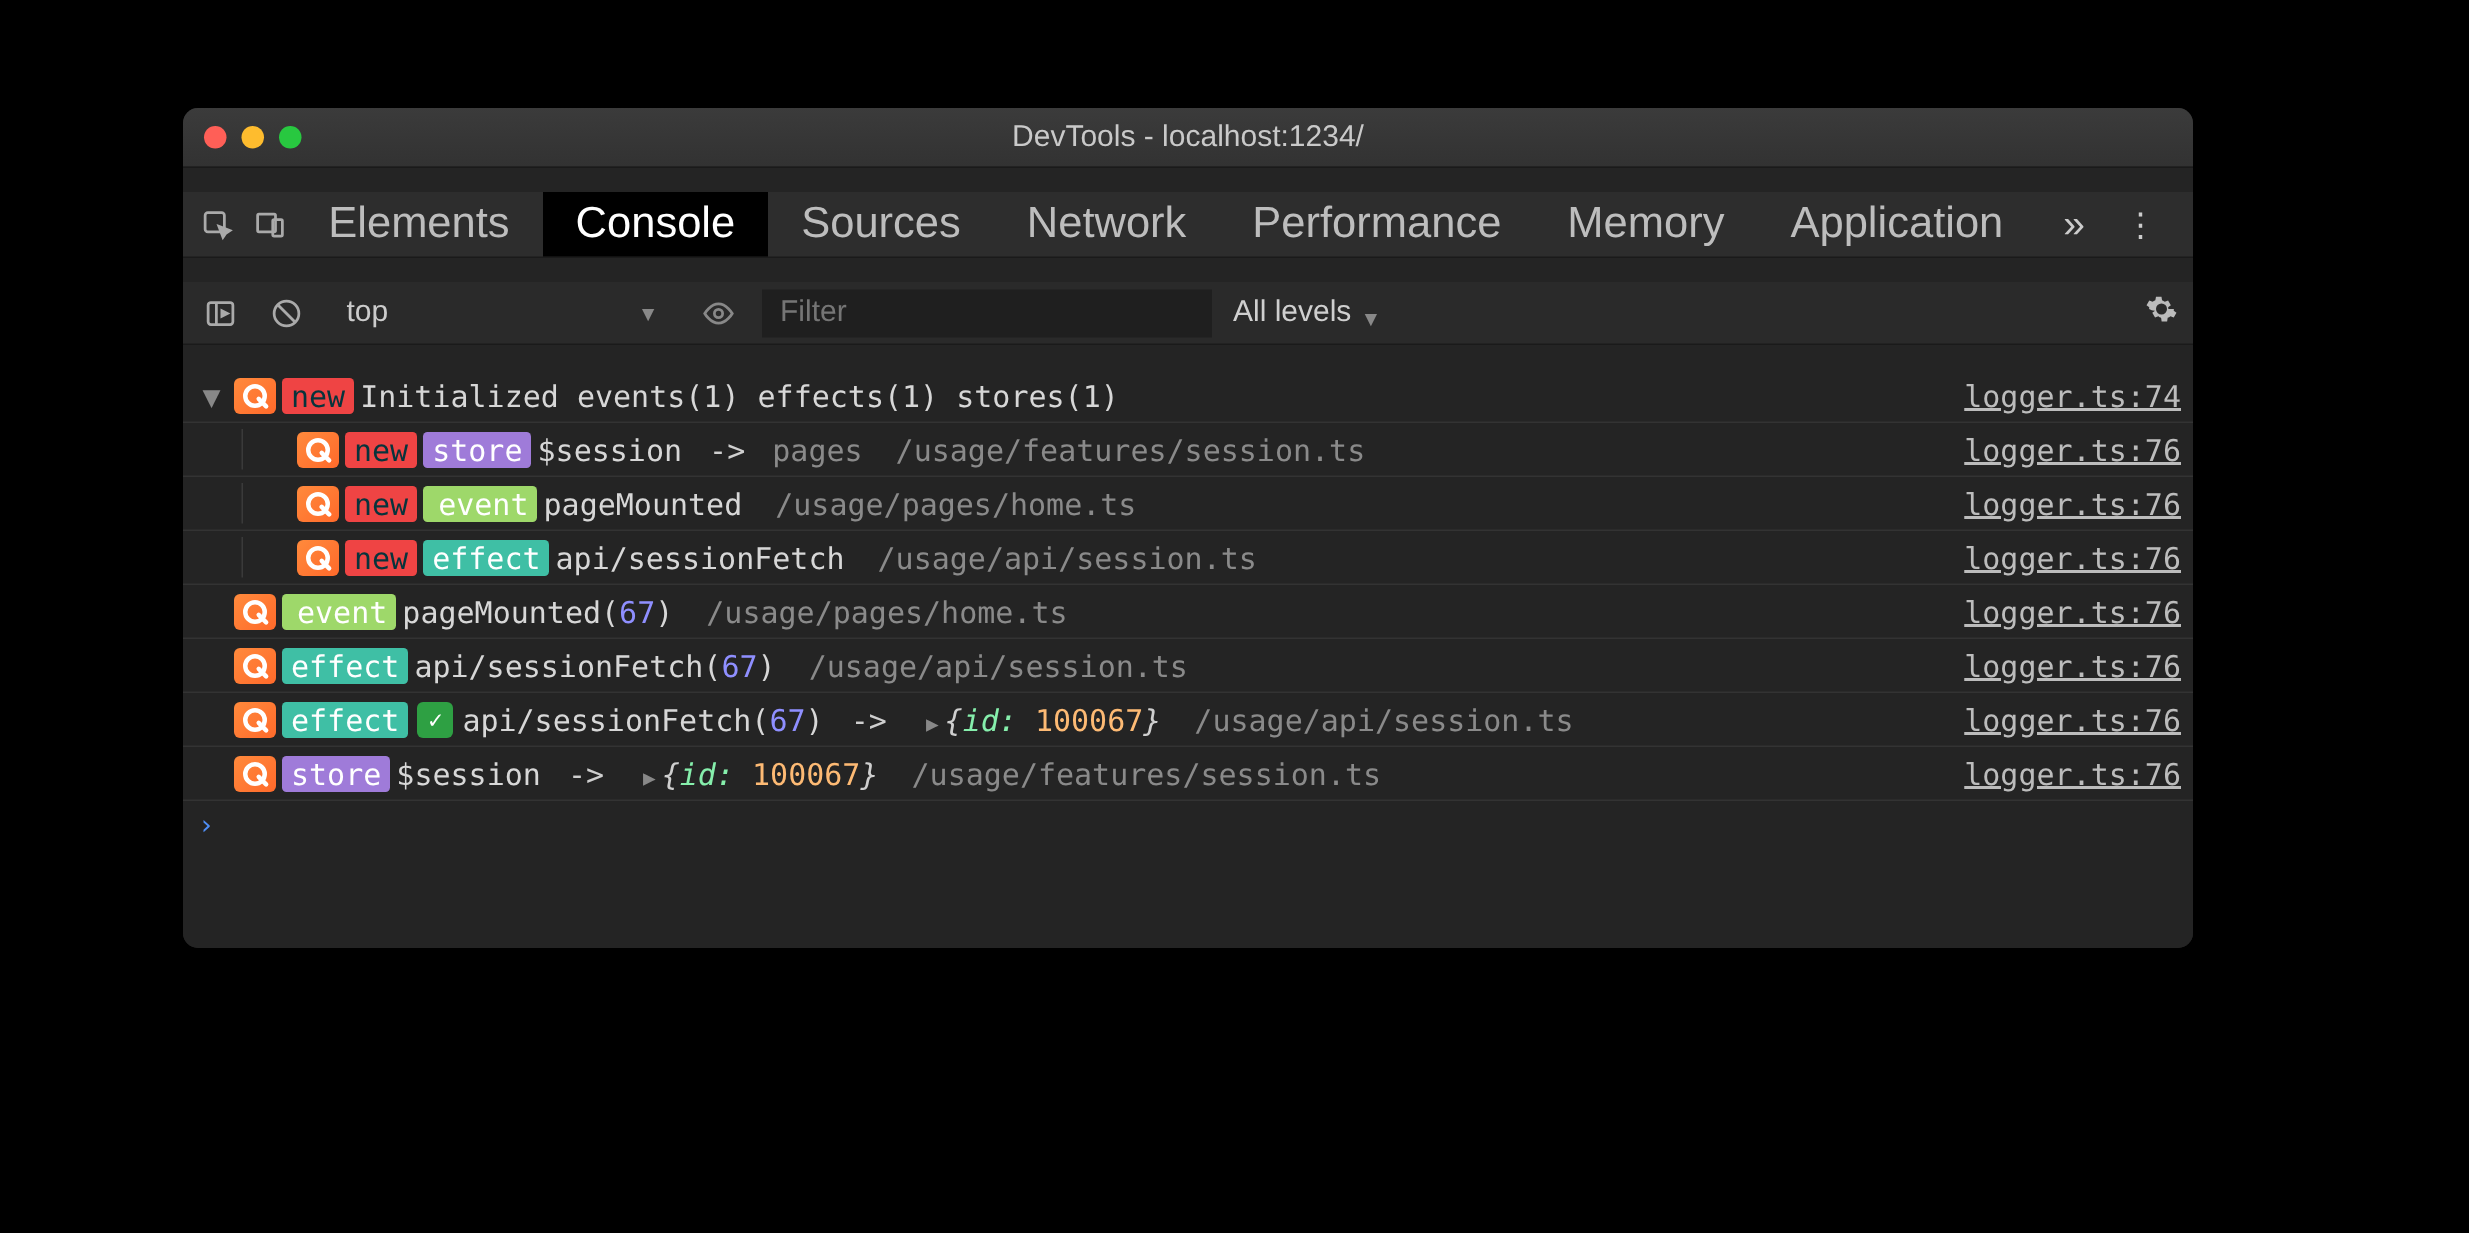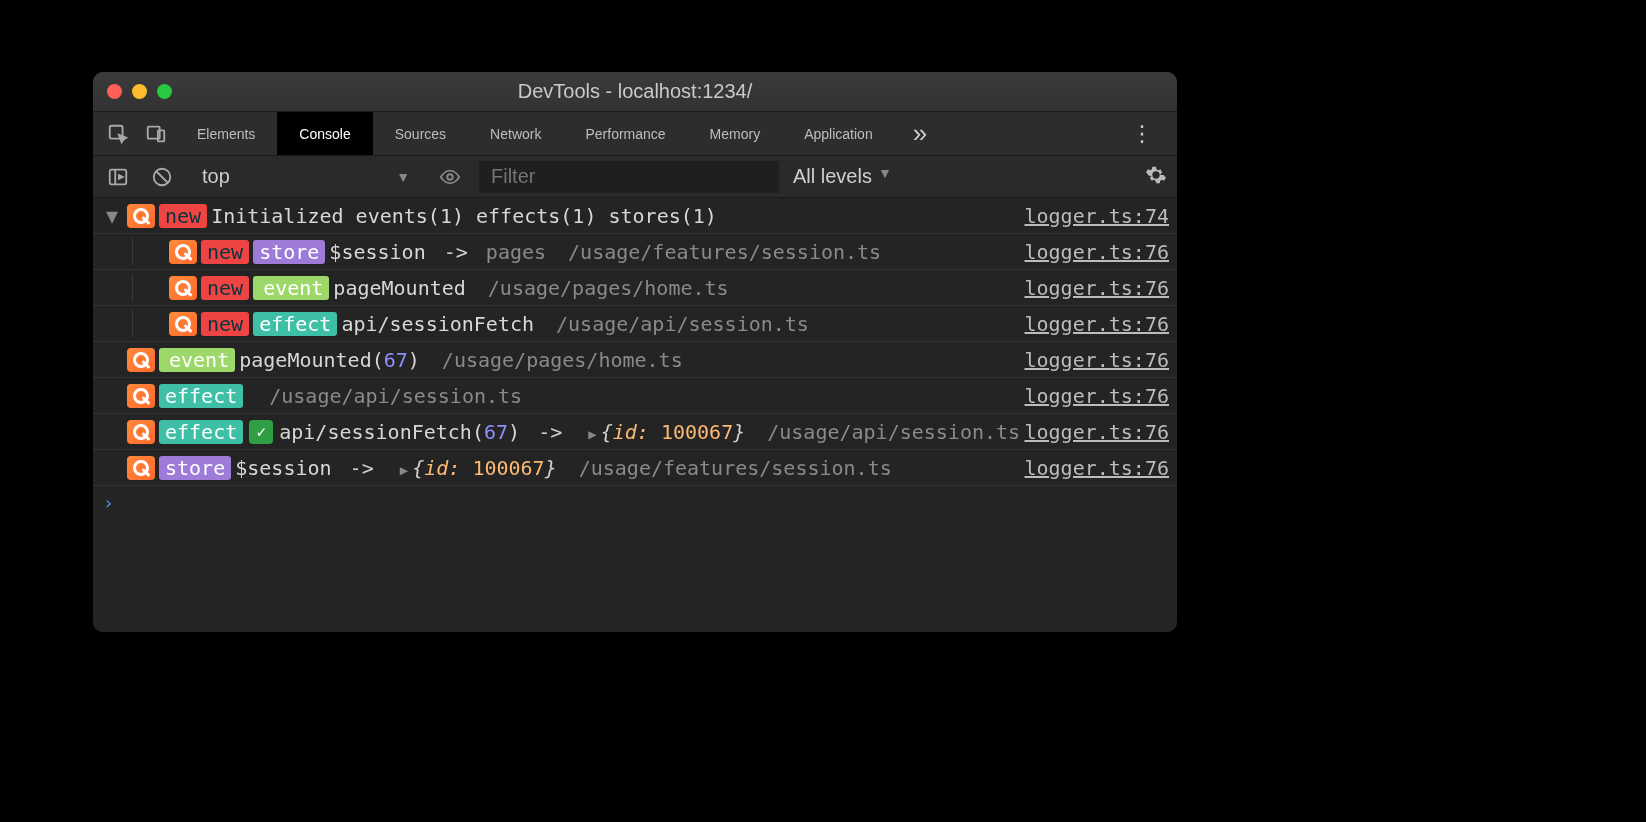--- a/index.html
+++ b/index.html
@@ -6,30 +6,31 @@
   body {
     background: #000;
     width: 1646px;
     height: 822px;
     font-family: -apple-system, BlinkMacSystemFont, "Segoe UI", sans-serif;
     overflow: hidden;
     position: relative;
   }
   .window {
     position: absolute;
-    left: 93px;
+    left: 122px;
     top: 72px;
-    width: 1084px;
+    width: 1340px;
     height: 560px;
     background: #242424;
     border-radius: 10px;
     box-shadow: 0 20px 60px rgba(0,0,0,.6);
     overflow: hidden;
     display: flex;
     flex-direction: column;
+    gap: 16px;
   }
   .titlebar {
     height: 40px;
     background: linear-gradient(#3b3b3b,#323232);
     border-bottom: 1px solid #1a1a1a;
     display: flex;
     align-items: center;
     position: relative;
   }
   .traffic { display: flex; gap: 10px; margin-left: 14px; }
@@ -47,21 +48,21 @@
     align-items: stretch;
     padding: 0 6px;
   }
   .ts-icon {
     width: 38px; display:flex; align-items:center; justify-content:center;
     color:#aaa;
   }
   .ts-icon svg { width:22px; height:22px; }
   .tab {
     display:flex; align-items:center; padding:0 22px;
-    color:#bdbdbd; font-size:14px; cursor:pointer;
+    color:#bdbdbd; font-size:29px; cursor:pointer;
   }
   .tab.active { background:#000; color:#fff; }
   .ts-more { margin-left:8px; color:#ccc; font-size:26px; display:flex; align-items:center; padding:0 10px; cursor:pointer;}
   .ts-spacer { flex:1; }
   .ts-kebab { color:#ccc; font-size:22px; padding:0 16px; display:flex; align-items:center; cursor:pointer; letter-spacing:2px;}
 
   .toolbar {
     height: 42px;
     background: #2a2a2a;
     border-bottom: 1px solid #1a1a1a;
@@ -75,21 +76,21 @@
     padding:2px 10px; color:#ccc; font-size:20px;
     border:1px solid transparent; cursor:pointer;
     min-width:230px; justify-content:space-between;
   }
   .tb-context .chev { color:#888; font-size:14px;}
   .tb-eye { color:#888; }
   .tb-filter {
     background:#1f1f1f; border:none; height:32px; width:300px;
     padding:0 12px; color:#ccc; font-size:20px; outline:none;
   }
-  .tb-levels { color:#cfcfcf; font-size:20px; display:flex; align-items:flex-start; gap:6px; cursor:pointer; }
+  .tb-levels { color:#cfcfcf; font-size:20px; display:flex; align-items:flex-end; gap:6px; cursor:pointer; }
   .tb-levels .chev{color:#888;font-size:14px;}
   .tb-gear { margin-left:auto; color:#bbb; cursor:pointer; }
   .tb-gear svg{width:22px;height:22px;}
 
   .console {
     flex:1; overflow:auto; background:#242424;
     font-family: Menlo, Consolas, monospace;
   }
   .row {
     display:flex; align-items:center;
@@ -132,21 +133,21 @@
     width:24px;height:24px;background:#2ea043;border-radius:4px;
     display:inline-flex;align-items:center;justify-content:center;
     color:#fff;font-size:16px;margin:0 6px 0 2px;
   }
   .msg { color:#d7d7d7; }
   .arrow { color:#cfcfcf; margin:0 6px; }
   .dim { color:#8a8a8a; margin-left:22px;}
   .muted { color:#8a8a8a;}
   .paren-num { color:#8f8fff; }
   .obj { font-style:italic; color:#cfcfcf;}
-  .obj .key{color:#fdba74;font-style:italic;}
+  .obj .key{color:#86efac;font-style:italic;}
   .obj .num{color:#fdba74;font-style:normal;}
   .tri { color:#888; margin:0 4px 0 8px; font-size:14px;}
   .src {
     margin-left:auto; color:#bcbcbc; text-decoration:underline;
     font-size:20px; white-space:nowrap; cursor:pointer;
   }
   .prompt { color:#4f8ff7; font-size:18px; padding:6px 10px;}
 </style>
 </head>
 <body>
@@ -268,20 +269,21 @@
         <span class="pin"></span>
         <span class="badge b-event">event</span>
         <span><span class="msg"> pageMounted</span><span class="msg">(</span><span class="paren-num">67</span><span class="msg">)</span></span>
         <span class="dim">/usage/pages/home.ts</span>
         <span class="src">logger.ts:76</span>
       </div>
       <div class="row">
         <div class="gutter"></div>
         <span class="pin"></span>
         <span class="badge b-effect">effect</span>
+        <span><span class="msg"> api/sessionFetch</span><span class="msg">(</span><span class="paren-num">67</span><span class="msg">)</span></span>
         <span class="dim">/usage/api/session.ts</span>
         <span class="src">logger.ts:76</span>
       </div>
       <div class="row">
         <div class="gutter"></div>
         <span class="pin"></span>
         <span class="badge b-effect">effect</span>
         <span class="check">✓</span>
         <span><span class="msg"> api/sessionFetch</span><span class="msg">(</span><span class="paren-num">67</span><span class="msg">)</span><span class="arrow"> -&gt; </span><span class="tri">▶</span><span class="obj">{<span class="key">id:</span> <span class="num">100067</span>}</span></span>
         <span class="dim">/usage/api/session.ts</span>

